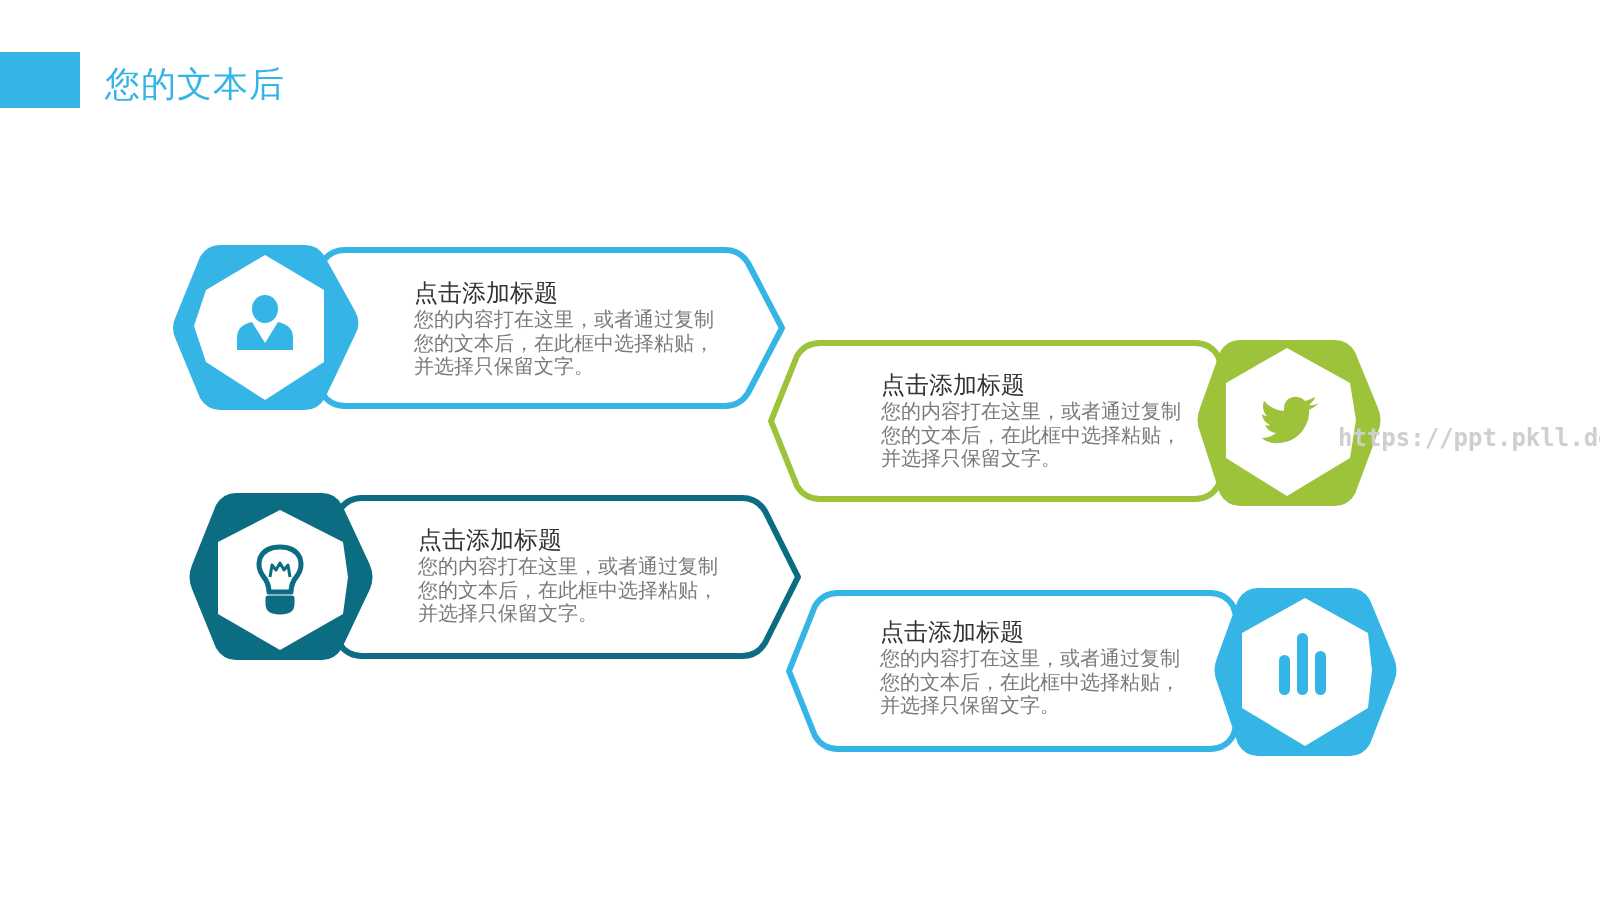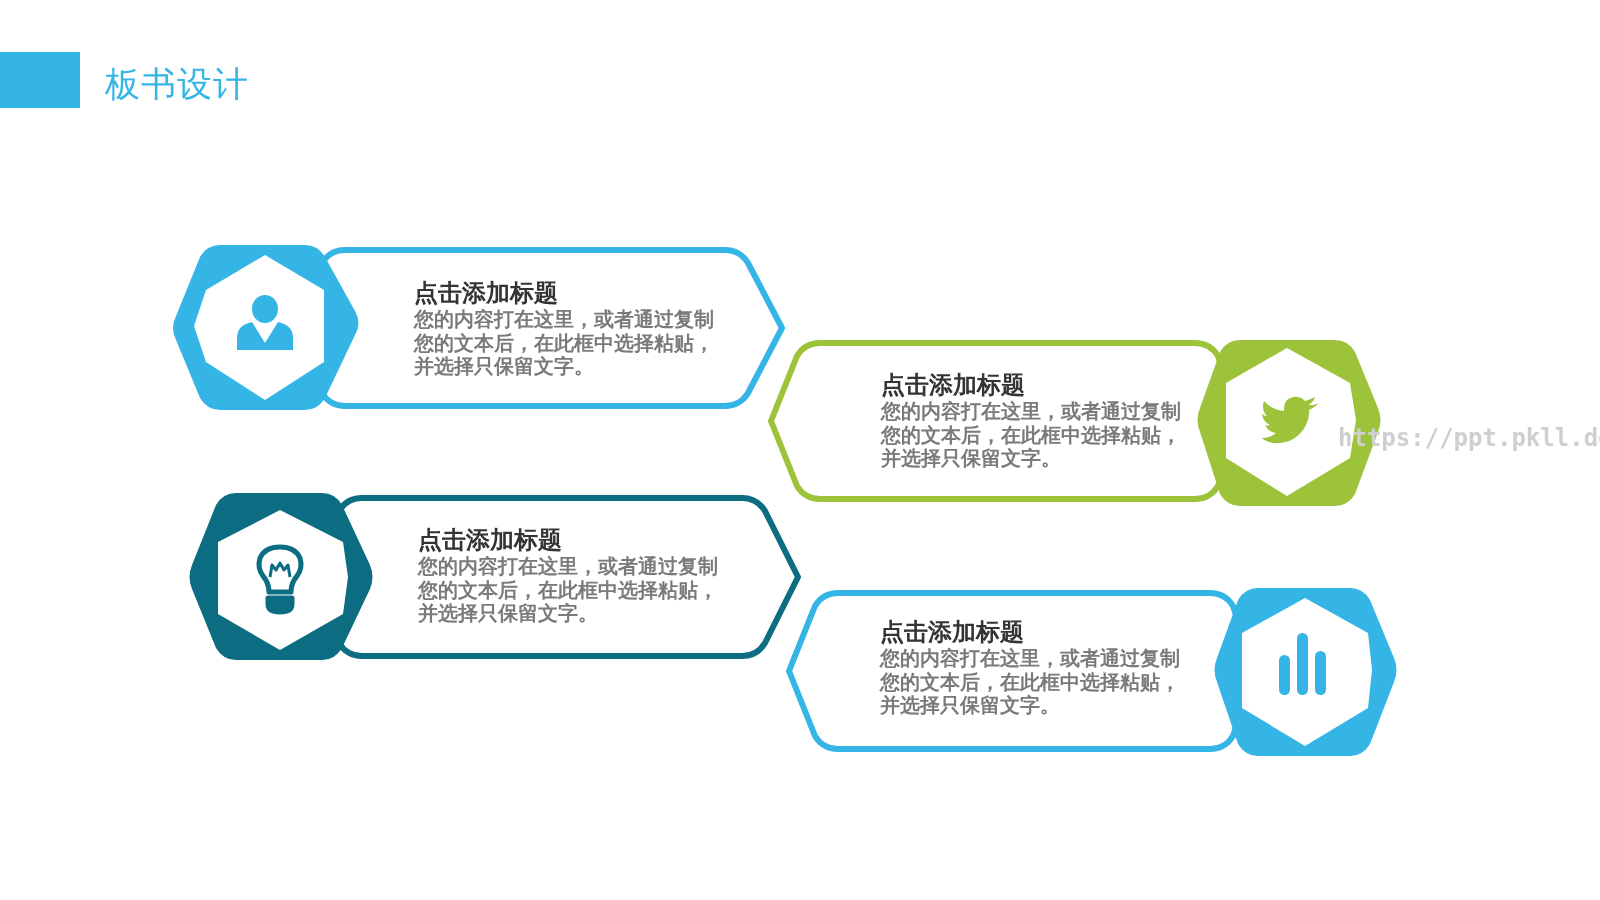--- a/index.html
+++ b/index.html
@@ -1,29 +1,29 @@
 <!DOCTYPE html>
 <html><head>
 <meta charset="utf-8">
 <style>
   html,body{margin:0;padding:0;}
   body{width:1600px;height:900px;background:#ffffff;position:relative;overflow:hidden;font-family:"DejaVu Sans","Liberation Sans",sans-serif;}
   .accent-bar{position:absolute;left:0;top:52px;width:80px;height:56px;background:#35b5e5;}
   .page-title{position:absolute;left:105px;top:62px;font-size:35px;color:#35b5e5;letter-spacing:1px;line-height:44px;}
   svg.shapes{position:absolute;left:0;top:0;}
-  .card-text{position:absolute;width:320px;font-weight:bold;}
+  .card-text{position:absolute;width:320px;}
   .card-title{font-size:24px;color:#333;line-height:30px;}
   .card-body{font-size:20px;color:#7a7a7a;line-height:23.5px;}
   .watermark{position:absolute;left:1338px;top:424px;font-family:"DejaVu Sans Mono",monospace;font-size:24px;color:#cfcfcf;font-weight:bold;}
 </style>
 </head>
 <body>
 
 <div class="accent-bar"></div>
-<div class="page-title">板书设计</div>
+<div class="page-title">您的文本后</div>
 
 <svg class="shapes" width="1600" height="900">
 
   <g>
     <path d="M345,250 L725,250 Q740,250 748,263 L782,328 L748,393 Q740,406 725,406 L345,406 Q330,406 322,393 L300,328 L322,263 Q330,250 345,250 Z" fill="#fff" stroke="#35b5e5" stroke-width="6" stroke-linejoin="round"></path>
     <path d="M220,245 L305,245 Q318,245 325,257 L355,311 Q362,323 355,335 L325,398 Q318,410 305,410 L220,410 Q207,410 200,398 L176,340 Q170,328 176,316 L200,257 Q207,245 220,245 Z" fill="#35b5e5"></path>
     <polygon points="265,255 324,290 324,362 265,400 206,362 194,326 206,290" fill="#fff"></polygon>
   </g>
   <g fill="#35b5e5">
     <ellipse cx="265" cy="309" rx="13" ry="14"></ellipse>

